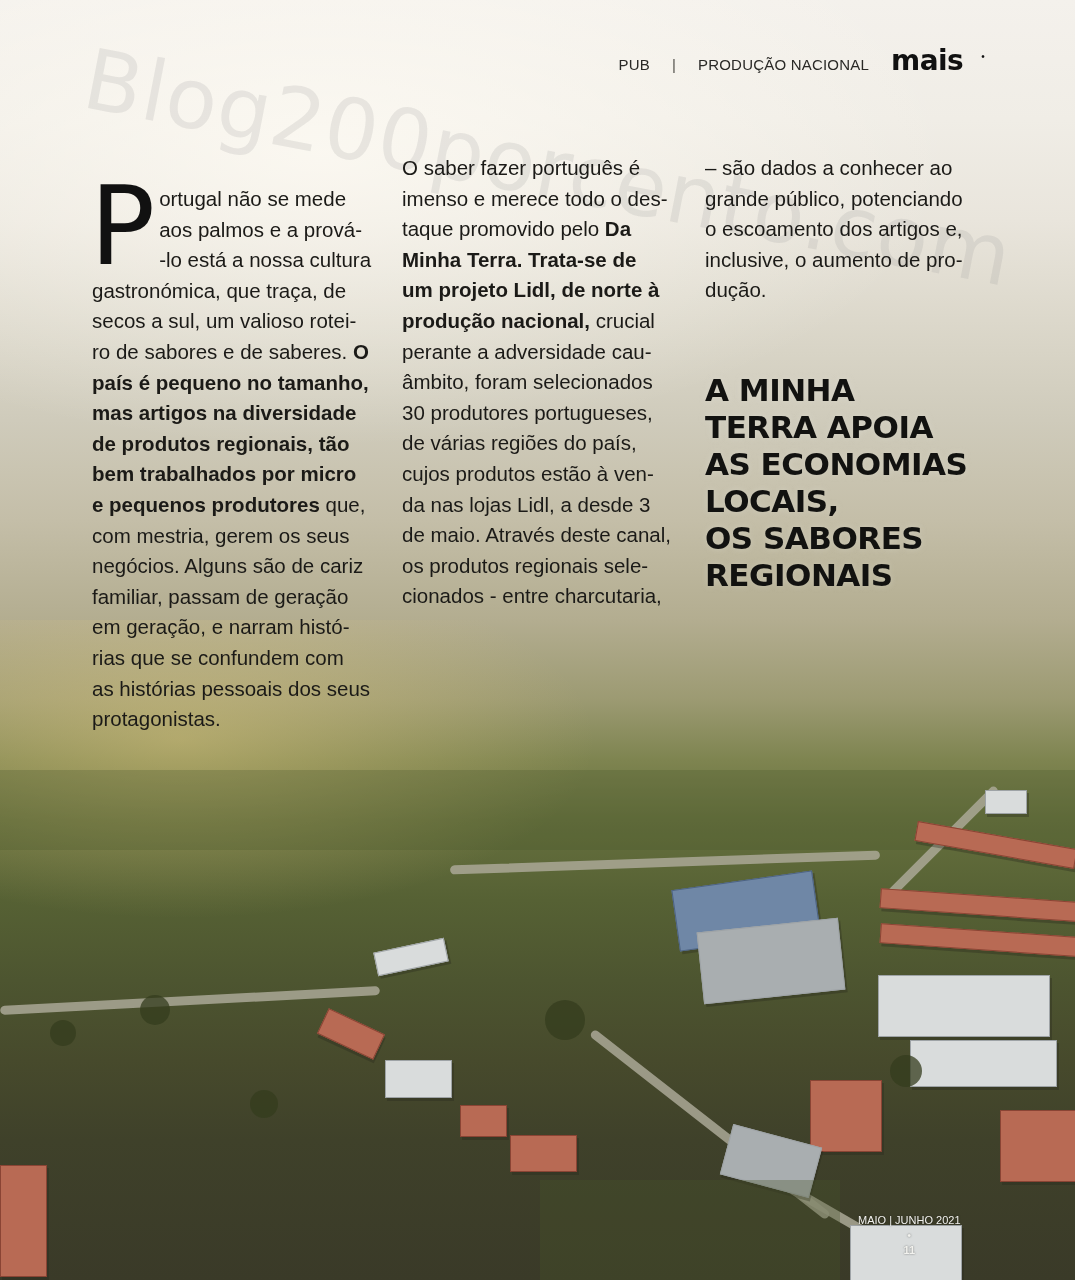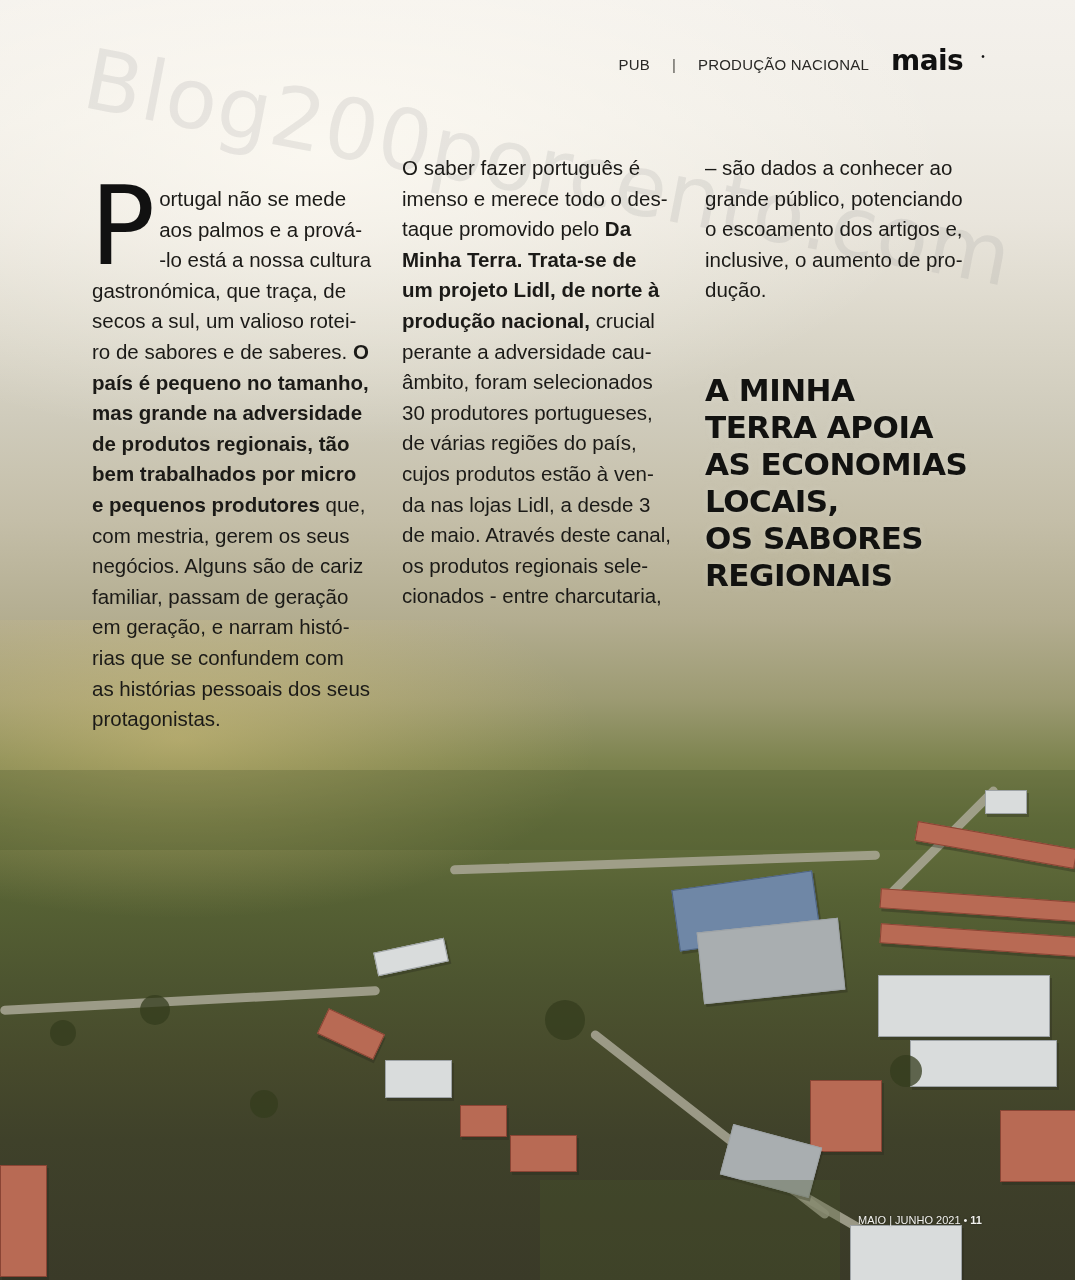--- a/index.html
+++ b/index.html
@@ -51,20 +51,21 @@
     font-size: 15px; color: #2a2926; letter-spacing: 0.2px;
   }
   .header .sep { color: #55534d; }
   .header .brand { font-family: "DejaVu Sans", sans-serif; font-weight: bold; font-size: 28px; color: #111; letter-spacing: -0.5px; }
   .header .brand-dot { font-size: 10px; position: relative; top: -10px; margin-left: -4px; color: #111; }
 
   .footer {
     position: absolute; z-index: 5; left: 858px; top: 1214px;
     font-size: 11px; color: #f2f2ee; display: flex; gap: 3px; align-items: center;
     text-shadow: 0 0 2px rgba(0,0,0,0.5);
+    flex-direction: column;
   }
   .footer .page-num { font-weight: bold; }
 
   
   .col {
     position: absolute; z-index: 5; width: 290px;
     font-size: 20.5px; line-height: 30.6px; color: #1b1a17;
   }
   .col b { font-weight: bold; }
   .col1 { left: 92px; top: 184px; }
@@ -138,21 +139,21 @@
 
 <div class="col col1">
   <span class="dropcap">P</span>
   <span class="line">ortugal não se mede</span>
   <span class="line">aos palmos e a prová-</span>
   <span class="line">-lo está a nossa cultura</span>
   <span class="line" style="clear:both">gastronómica, que traça, de</span>
   <span class="line">secos a sul, um valioso rotei-</span>
   <span class="line"><span>ro de sabores e de saberes. </span><b>O</b></span>
   <b class="line">país é pequeno no tamanho,</b>
-  <b class="line">mas grande na adversidade</b>
+  <b class="line">mas artigos na diversidade</b>
   <b class="line">de produtos regionais, tão</b>
   <b class="line">bem trabalhados por micro</b>
   <span class="line"><b>e pequenos produtores</b><span> que,</span></span>
   <span class="line">com mestria, gerem os seus</span>
   <span class="line">negócios. Alguns são de cariz</span>
   <span class="line">familiar, passam de geração</span>
   <span class="line">em geração, e narram histó-</span>
   <span class="line">rias que se confundem com</span>
   <span class="line">as histórias pessoais dos seus</span>
   <span class="line">protagonistas.</span>

